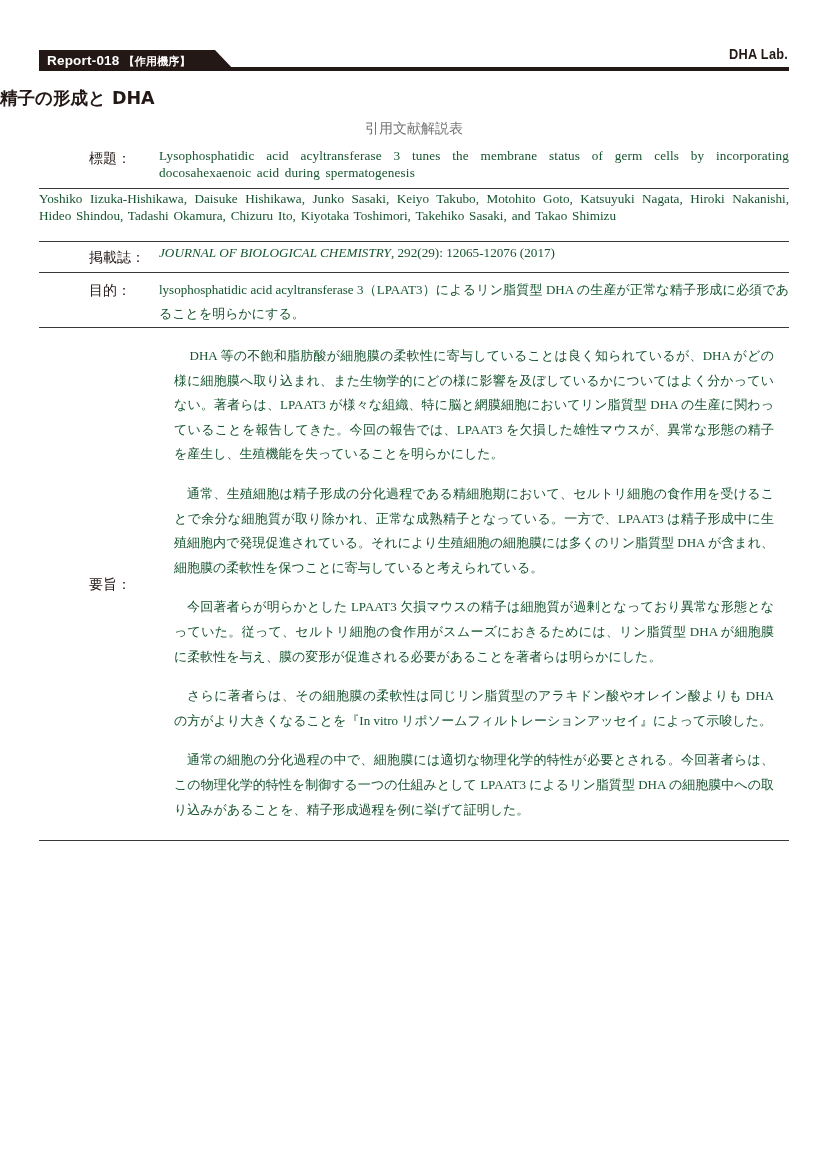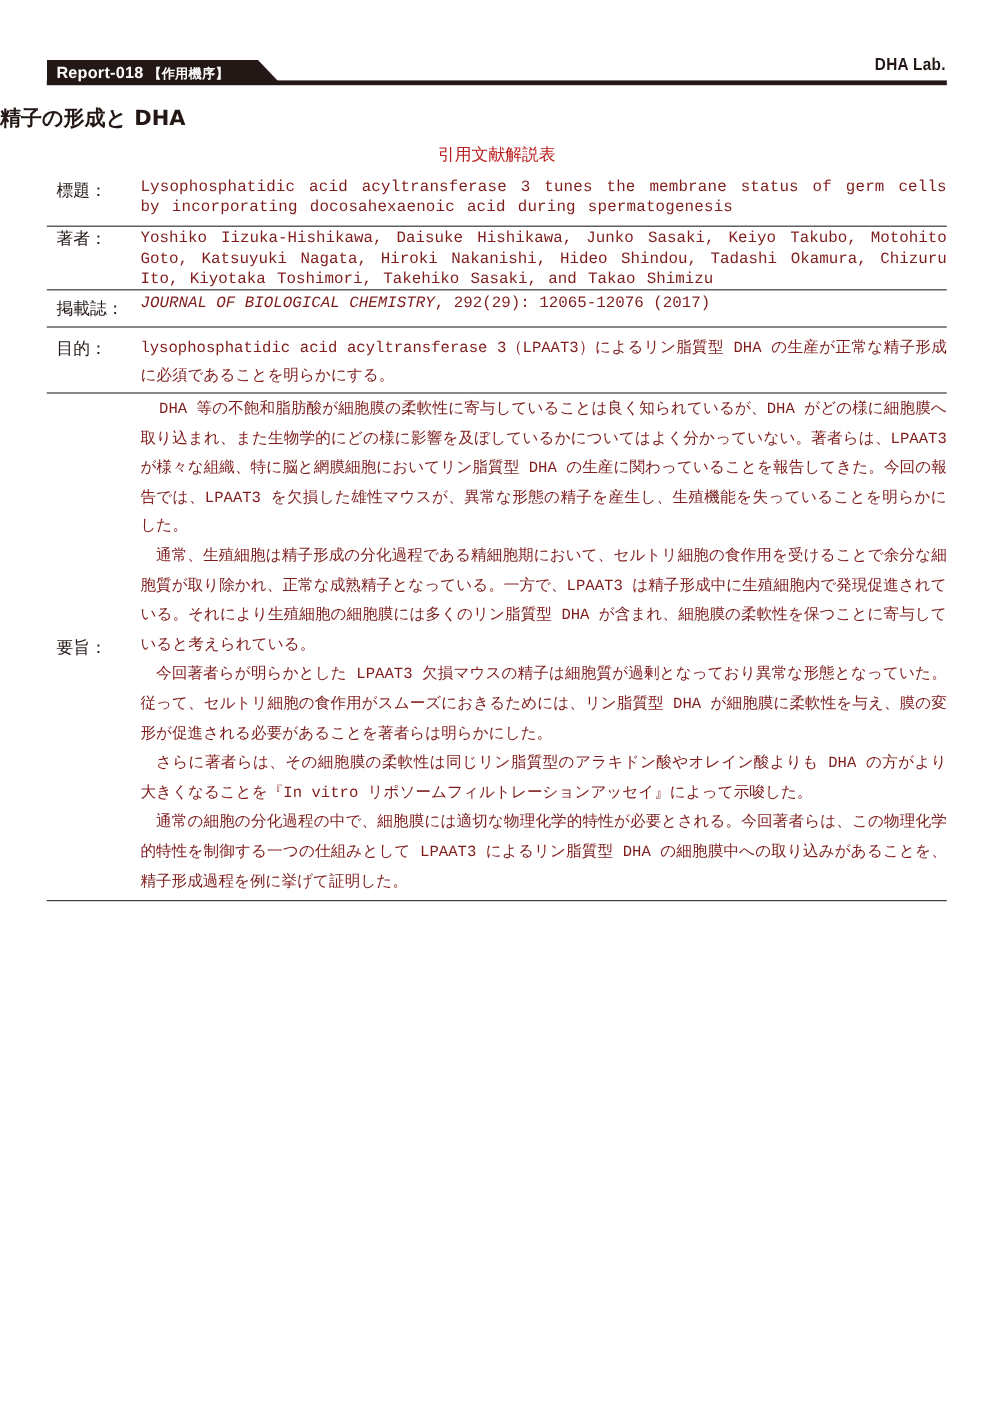--- a/index.html
+++ b/index.html
@@ -27,50 +27,51 @@
     position: absolute; right: 40px; top: 46px; font-weight: bold; font-size: 14.5px;
     font-family: "Liberation Sans", "DejaVu Sans", sans-serif; color: #231815;
     transform: scaleX(0.88); transform-origin: right center; letter-spacing: 0.3px;
   }
   .page-title {
     position: absolute; left: 0; width: 828px; top: 86px; 
     font-size: 17.5px; font-weight: bold; color: #231815;
   }
   .subtitle {
     position: absolute; left: 0; width: 828px; top: 120px; text-align: center;
-    font-size: 14px; color: #b91c1c;
+    font-size: 14px; color: #737373;
   }
   .rows { position: absolute; left: 39px; top: 147px; width: 750px; }
   .row {
     display: flex; border-bottom: 1.5px solid #3a3a3a; padding: 0;
   }
   .row .label {
     width: 78px; flex: none; font-size: 14px; padding-left: 8px; box-sizing: border-box;
     color: #231815;
+    margin-left: 42px;
   }
   .row .val {
-    flex: 1; font-size: 13.5px; color: #7f1d1d; text-align: justify;
-    font-family: Liberation Mono, monospace;
+    flex: 1; font-size: 13.5px; color: #14532d; text-align: justify;
+    font-family: Liberation Serif, serif;
   }
   .row-title { height: 41px; }
   .row-title .label { padding-top: 3px; }
   .row-title .val { line-height: 17px; letter-spacing: 0.15px; font-size: 13.2px; word-spacing: 2px; }
   .row-authors { height: 51px; padding-top: 1px; }
   .row-authors .val { line-height: 17px; font-size: 13.2px; word-spacing: 1.5px; }
   .row-journal { height: 30px; }
   .row-journal .label { padding-top: 7px; }
   .row-journal .val { padding-top: 2px; font-size: 13.2px; line-height: 18px; }
   .row-journal .val i { font-style: italic; }
   .row-purpose { height: 54px; }
   .row-purpose .label { padding-top: 9px; }
   .row-purpose .val { padding-top: 5px; line-height: 24px; font-size: 13px; }
   .row-summary { padding-top: 1px; padding-bottom: 3px; align-items: center; }
   .row-summary .label { padding-top: 3px; }
   .row-summary .val { line-height: 24.6px; font-size: 13px; }
-  .row-summary .val p { margin: 0; text-indent: 1em; }
+  .row-summary .val p { margin: 15px; text-indent: 1em; }
   .row-summary .val p:first-child { text-indent: 1.2em; }
 </style>
 </head>
 <body>
 
 <div class="header-rule"></div>
 <div class="header-tab"></div>
 <div class="header-tab-text">
   <span>Report-018</span><span class="cat">【作用機序】</span>
 </div>
@@ -78,21 +79,20 @@
 
 <div class="page-title">精子の形成と DHA</div>
 <div class="subtitle">引用文献解説表</div>
 
 <div class="rows">
   <div class="row row-title">
     <div class="label">標題：</div>
     <div class="val">Lysophosphatidic acid acyltransferase 3 tunes the membrane status of germ cells by incorporating docosahexaenoic acid during spermatogenesis</div>
   </div>
   <div class="row row-authors">
-    <div class="label">著者：</div>
     <div class="val">Yoshiko Iizuka-Hishikawa, Daisuke Hishikawa, Junko Sasaki, Keiyo Takubo, Motohito Goto, Katsuyuki Nagata, Hiroki Nakanishi, Hideo Shindou, Tadashi Okamura, Chizuru Ito, Kiyotaka Toshimori, Takehiko Sasaki, and Takao Shimizu</div>
   </div>
   <div class="row row-journal">
     <div class="label">掲載誌：</div>
     <div class="val"><i>JOURNAL OF BIOLOGICAL CHEMISTRY</i><span>, 292(29): 12065-12076 (2017)</span></div>
   </div>
   <div class="row row-purpose">
     <div class="label">目的：</div>
     <div class="val">lysophosphatidic acid acyltransferase 3（LPAAT3）によるリン脂質型 DHA の生産が正常な精子形成に必須であることを明らかにする。</div>
   </div>

